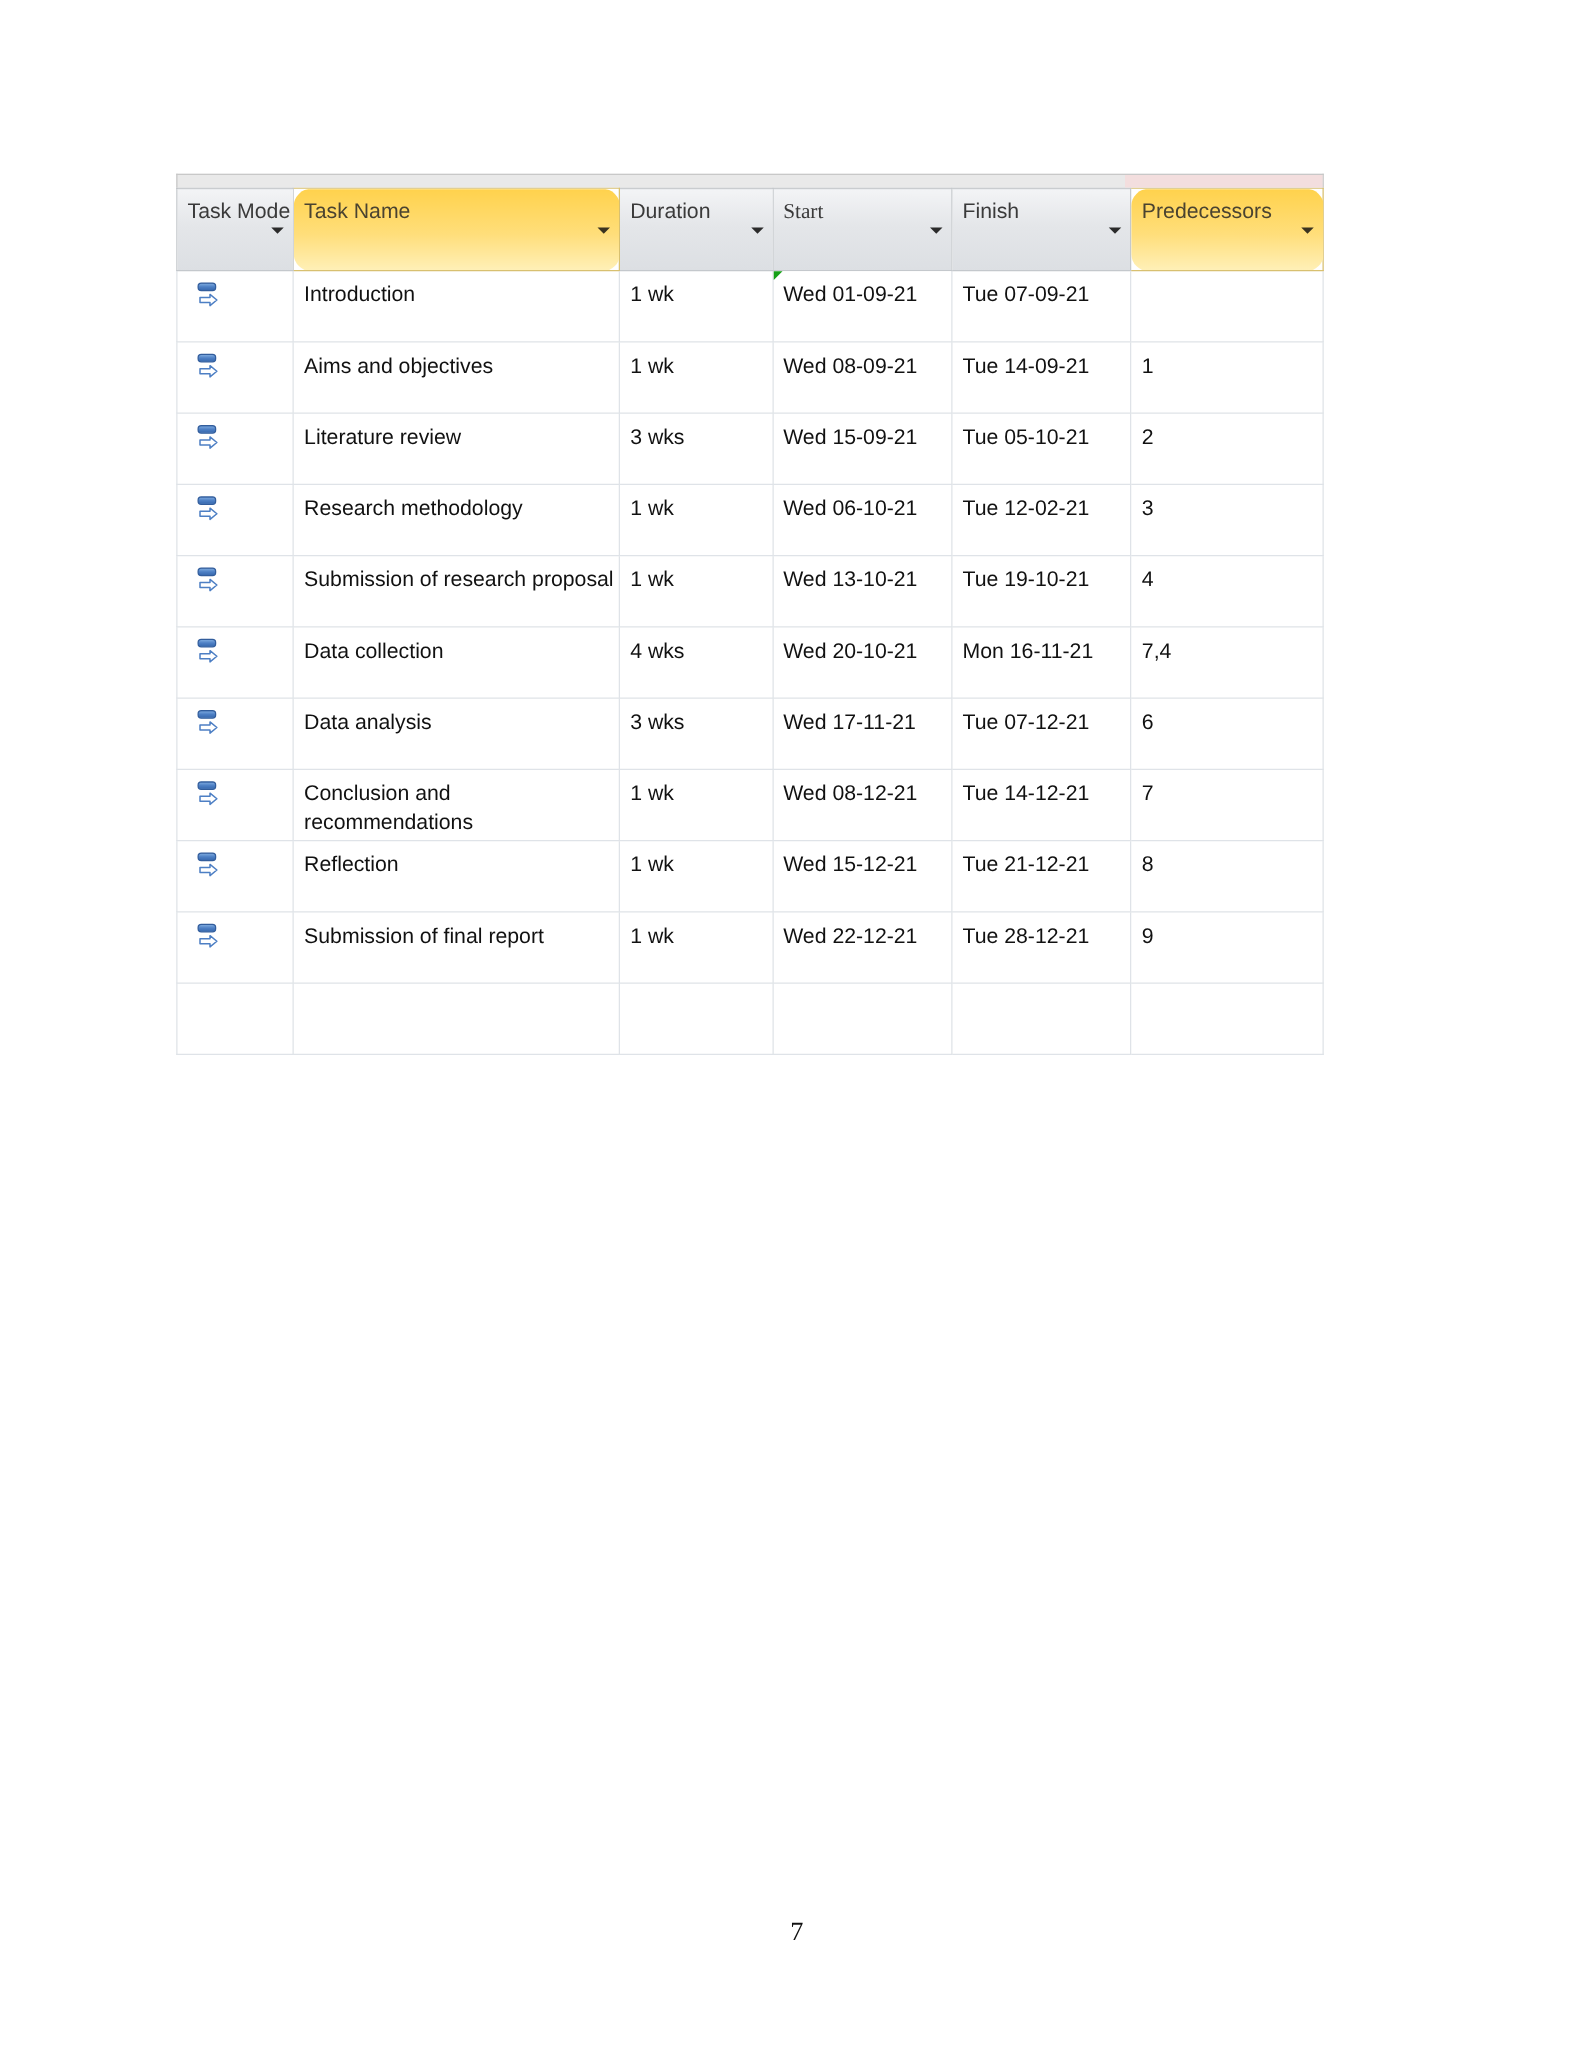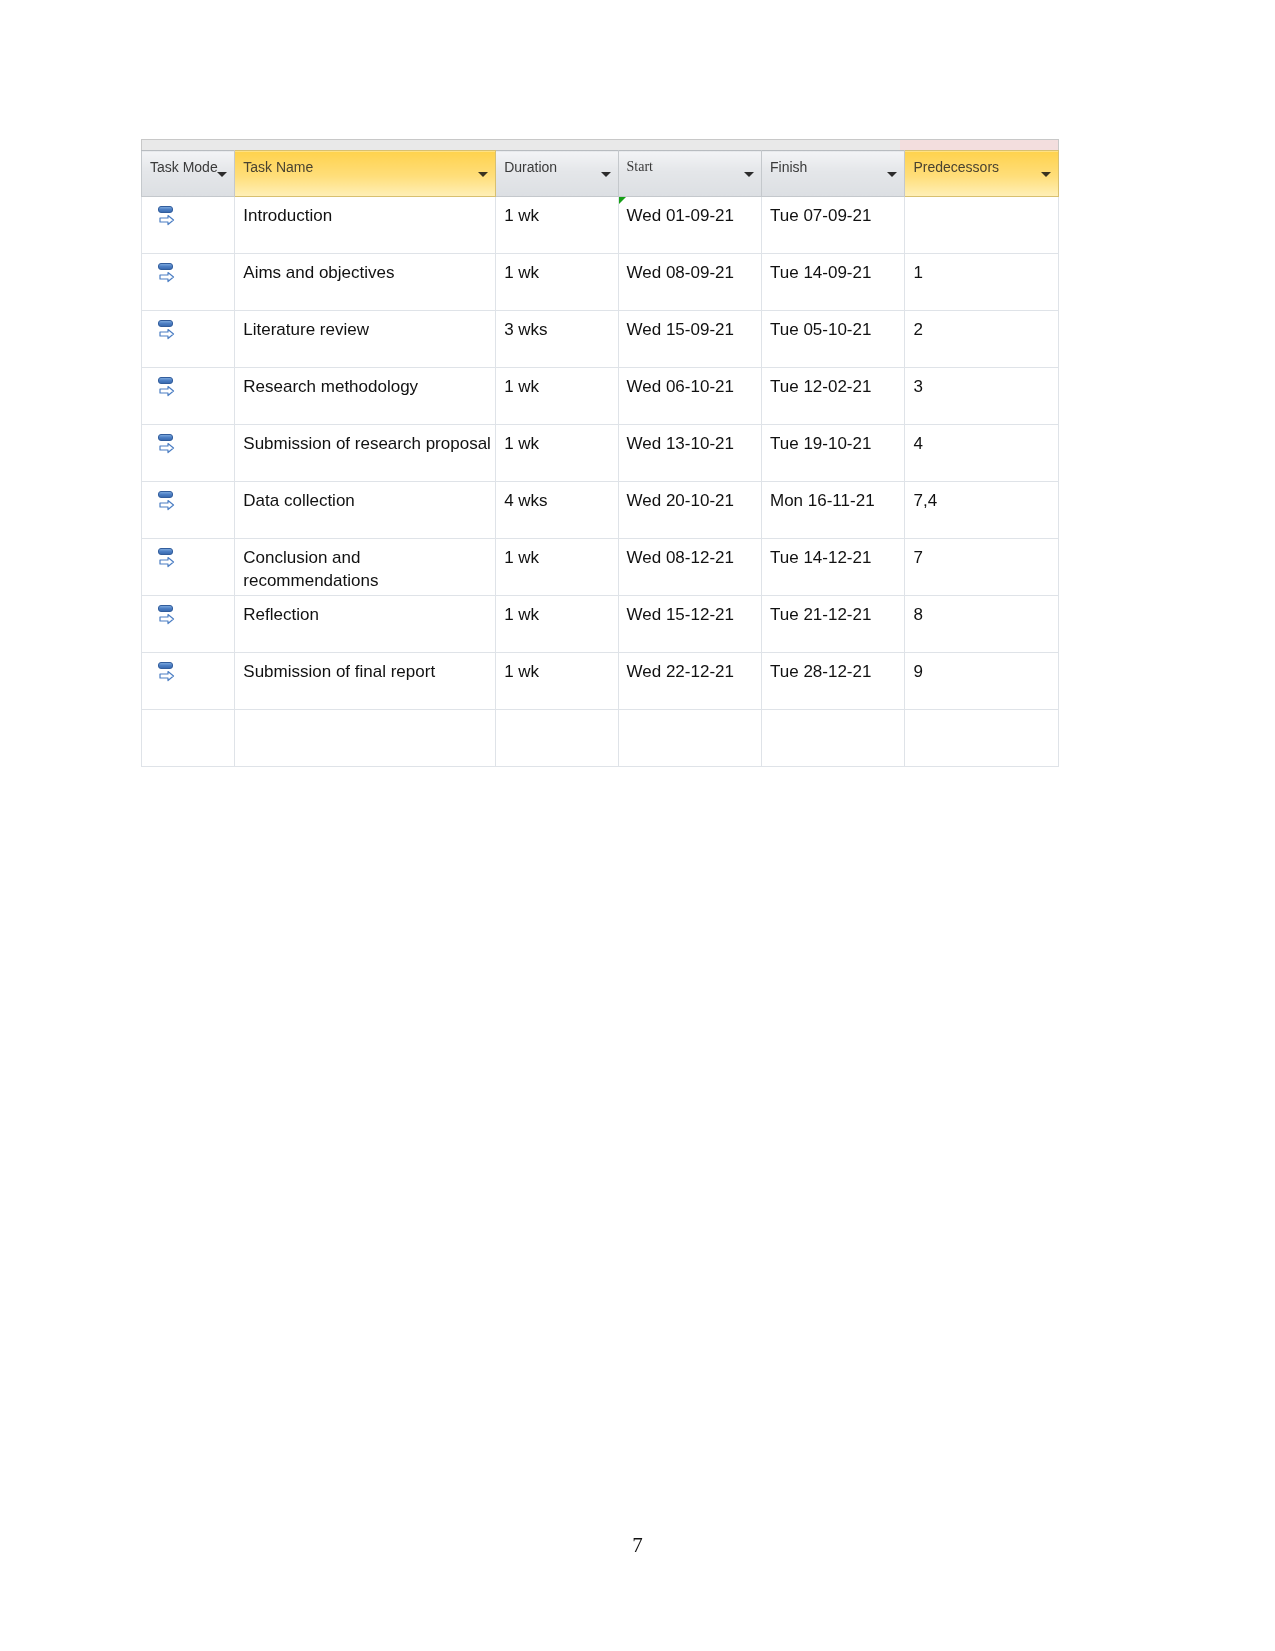--- a/index.html
+++ b/index.html
@@ -51,39 +51,40 @@
 
   table.proj {
     border-collapse: collapse;
     table-layout: fixed;
     width: 918px;
     font-size: 17px;
   }
 
   
   table.proj thead th {
-    height: 46px;
+    height: 66px;
     vertical-align: top;
     padding: 7px 0 0 8px;
     text-align: left;
     font-weight: normal;
-    font-size: 14px;
+    font-size: 17px;
     color: #3a3a3a;
     border: 1px solid #c4c8cc;
     border-top: 1px solid #b8bcc0;
     position: relative;
     background: linear-gradient(to bottom, #f3f4f6 0%, #e4e6e9 45%, #dcdfe3 100%);
     box-sizing: border-box;
     line-height: 1.35;
   }
   table.proj thead th.accent {
     background: linear-gradient(to bottom, #ffd champagne 0%, #ffd95e 100%);
     background: linear-gradient(to bottom, #ffd24d 0%, #ffde7a 55%, #fff0b8 100%);
     border-color: #d8c070;
     color: #4a4330;
+    border-radius: 14px;
   }
   .hdr-label { display: block; }
   .hdr-arrow {
     position: absolute;
     right: 7px;
     top: 50%;
     margin-top: -2px;
     width: 0; height: 0;
     border-left: 5px solid transparent;
     border-right: 5px solid transparent;
@@ -303,20 +304,35 @@
           </tr>
           <tr>
             <td class="c-mode">
               <div class="mode-icon">
                 <span class="bar"></span>
                 <svg width="16" height="13" viewBox="0 0 16 13">
                   <path d="M1 4 H9 V1.5 L14.5 6 L9 10.5 V8 H1 Z" fill="#ffffff" stroke="#4d7fc4" stroke-width="1.2" stroke-linejoin="round"></path>
                 </svg>
               </div>
             </td>
+            <td class="c-name">Data analysis</td>
+            <td class="c-dur">3 wks</td>
+            <td class="c-start hl">Wed 17-11-21</td>
+            <td class="c-finish hl">Tue 07-12-21</td>
+            <td class="c-pred">6</td>
+          </tr>
+          <tr>
+            <td class="c-mode">
+              <div class="mode-icon">
+                <span class="bar"></span>
+                <svg width="16" height="13" viewBox="0 0 16 13">
+                  <path d="M1 4 H9 V1.5 L14.5 6 L9 10.5 V8 H1 Z" fill="#ffffff" stroke="#4d7fc4" stroke-width="1.2" stroke-linejoin="round"></path>
+                </svg>
+              </div>
+            </td>
             <td class="c-name">Conclusion and recommendations</td>
             <td class="c-dur">1 wk</td>
             <td class="c-start hl">Wed 08-12-21</td>
             <td class="c-finish hl">Tue 14-12-21</td>
             <td class="c-pred">7</td>
           </tr>
           <tr>
             <td class="c-mode">
               <div class="mode-icon">
                 <span class="bar"></span>

